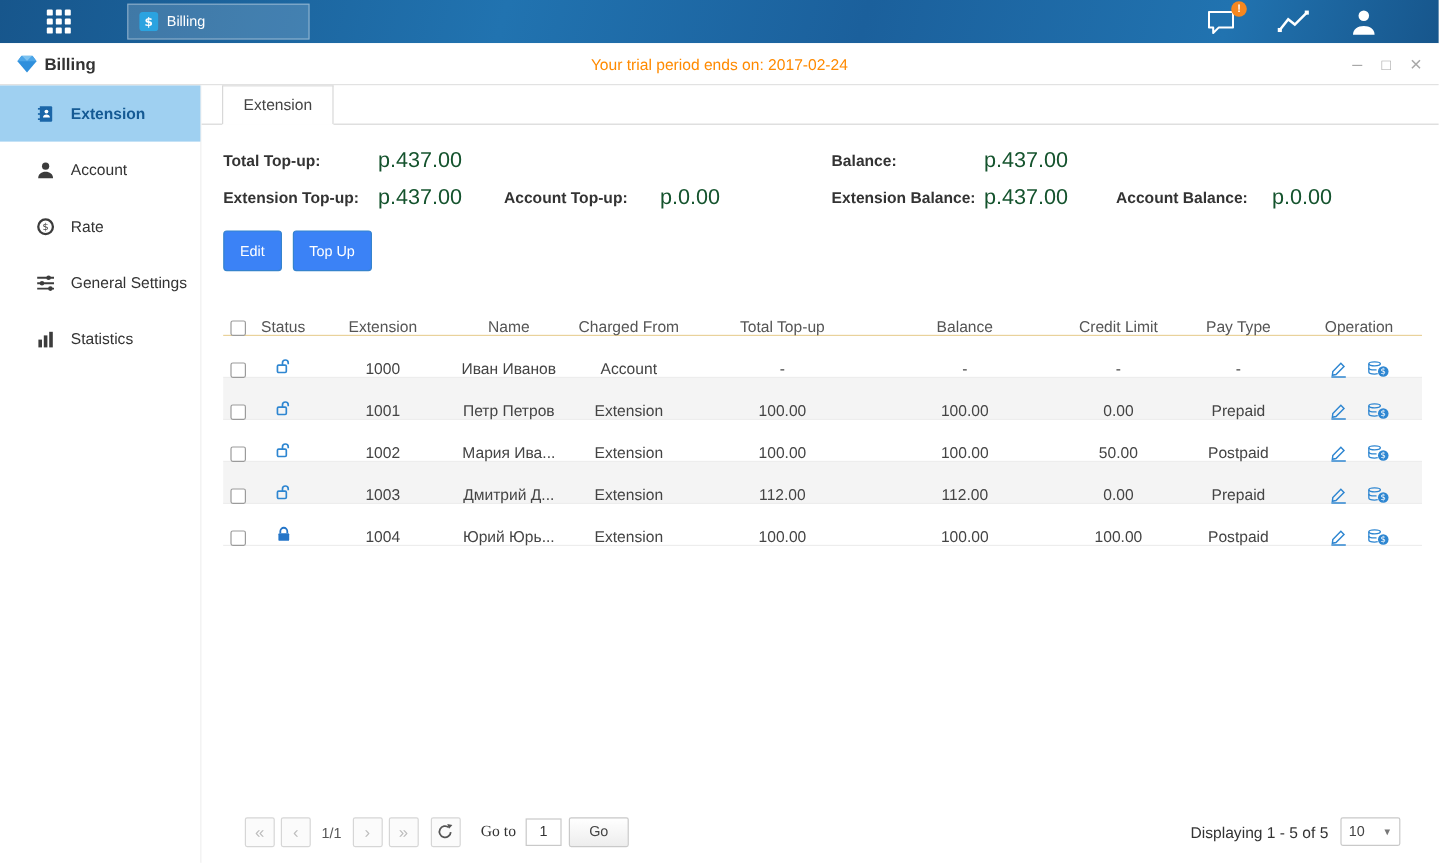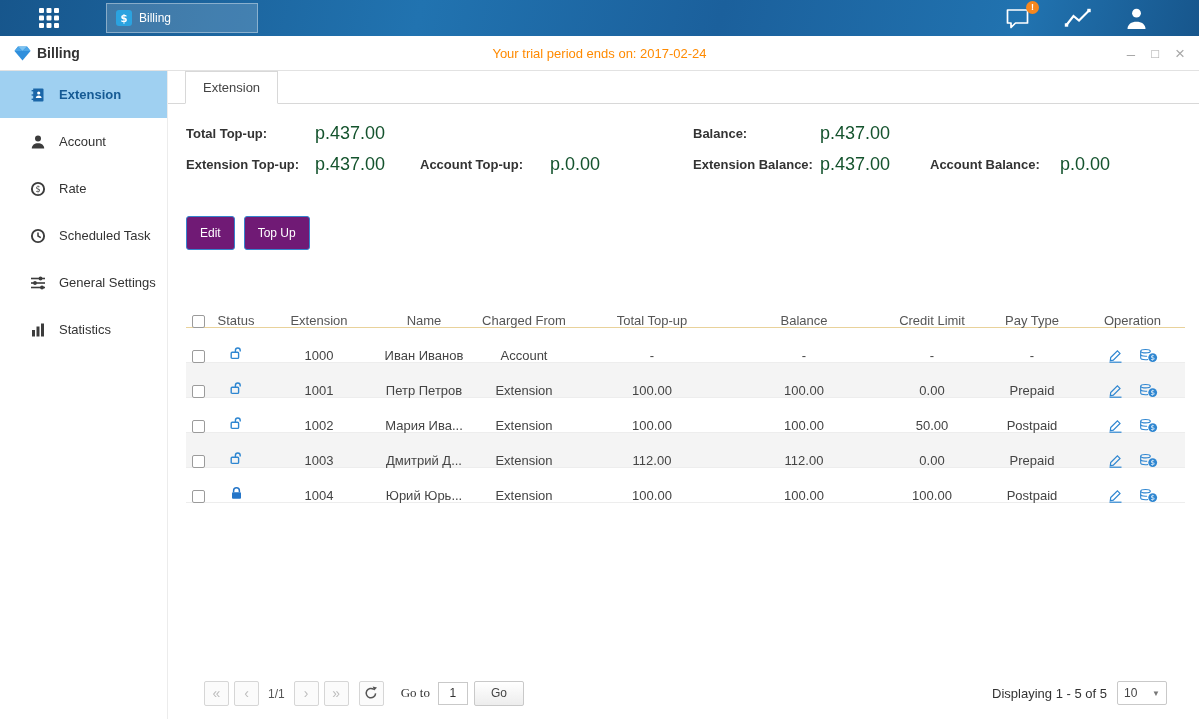--- a/index.html
+++ b/index.html
@@ -35,31 +35,31 @@
   .side-item { height:47px; display:flex; align-items:center; padding-left:30px; gap:13px;
                font-size:13px; color:#333; cursor:pointer; }
   .side-item .sicon { width:16px; height:16px; color:#3c3c3c; display:flex; flex:none; }
   .side-item.active { background:#9fd0f1; color:#155a94; font-weight:bold; }
   .side-item.active .sicon { color:#1b66a8; }
 
   .main { flex:1; display:flex; flex-direction:column; background:#fff; }
   .tabbar { height:33px; border-bottom:1px solid #d8d8d8; display:flex; align-items:flex-end; padding-left:17px; }
   .tab { height:33px; margin-bottom:-1px; background:#fff; border:1px solid #d8d8d8; border-bottom:1px solid #fff;
          padding:0 17px; display:flex; align-items:center; font-size:13px; color:#444; cursor:pointer; }
-  .content { flex:1; display:flex; flex-direction:column; padding:14px 14px 0 18px;gap:24px; }
+  .content { flex:1; display:flex; flex-direction:column; padding:14px 14px 0 18px; }
 
   
   .summary { display:grid; grid-template-columns:129px 105px 130px 143px 127px 110px 130px 1fr;
              grid-auto-rows:31px; align-items:center; }
   .slabel { font-size:13px; font-weight:bold; color:#333; }
   .svalue { font-size:18px; color:#14532d; }
 
   
   .btn-row { margin-top:12px; display:flex; gap:9px; }
-  .btn { background:#701a75; border:1px solid #3583cd; color:#fff; font-size:12px; height:27px;
+  .btn { background:#3b82f6; border:1px solid #3583cd; color:#fff; font-size:12px; height:27px;
          padding:16px 13px; border-radius:3px; display:flex; align-items:center; cursor:pointer; }
 
   
   .table { margin-top:20px; }
   .grid-cols { display:grid; grid-template-columns:24px 52px 114px 96px 104px 152px 152px 104px 96px 1fr;
                align-items:center; }
   .thead { height:34px; border-bottom:1px solid #e9d29b; font-size:13px; color:#555; }
   .trow { height:35px; border-bottom:1px solid #ededed; font-size:13px; color:#444; }
   .trow.alt { background:#f4f4f4; }
   .cell { text-align:center; overflow:hidden; white-space:nowrap;margin-top:20px; }
@@ -193,29 +193,20 @@
       <span>Account</span>
     </div>
     <div class="side-item">
       <span class="sicon">
         <svg width="16" height="16" viewBox="0 0 16 16">
           <circle cx="8" cy="8" r="6.1" fill="none" stroke="currentColor" stroke-width="1.9"></circle>
           <text x="8" y="11" text-anchor="middle" font-size="8" fill="currentColor" font-family="DejaVu Sans, sans-serif">$</text>
         </svg>
       </span>
       <span>Rate</span>
-    </div>
-    <div class="side-item">
-      <span class="sicon">
-        <svg width="16" height="16" viewBox="0 0 16 16">
-          <circle cx="8" cy="8" r="6.1" fill="none" stroke="currentColor" stroke-width="1.9"></circle>
-          <path d="M8 4.5 V8 L10.8 9.6" fill="none" stroke="currentColor" stroke-width="1.5"></path>
-        </svg>
-      </span>
-      <span>Scheduled Task</span>
     </div>
     <div class="side-item">
       <span class="sicon">
         <svg width="16" height="16" viewBox="0 0 16 16">
           <g stroke="currentColor" stroke-width="1.6">
             <line x1="1" y1="3.5" x2="15" y2="3.5"></line>
             <line x1="1" y1="8" x2="15" y2="8"></line>
             <line x1="1" y1="12.5" x2="15" y2="12.5"></line>
           </g>
           <circle cx="10.5" cy="3.5" r="1.9" fill="currentColor"></circle>

